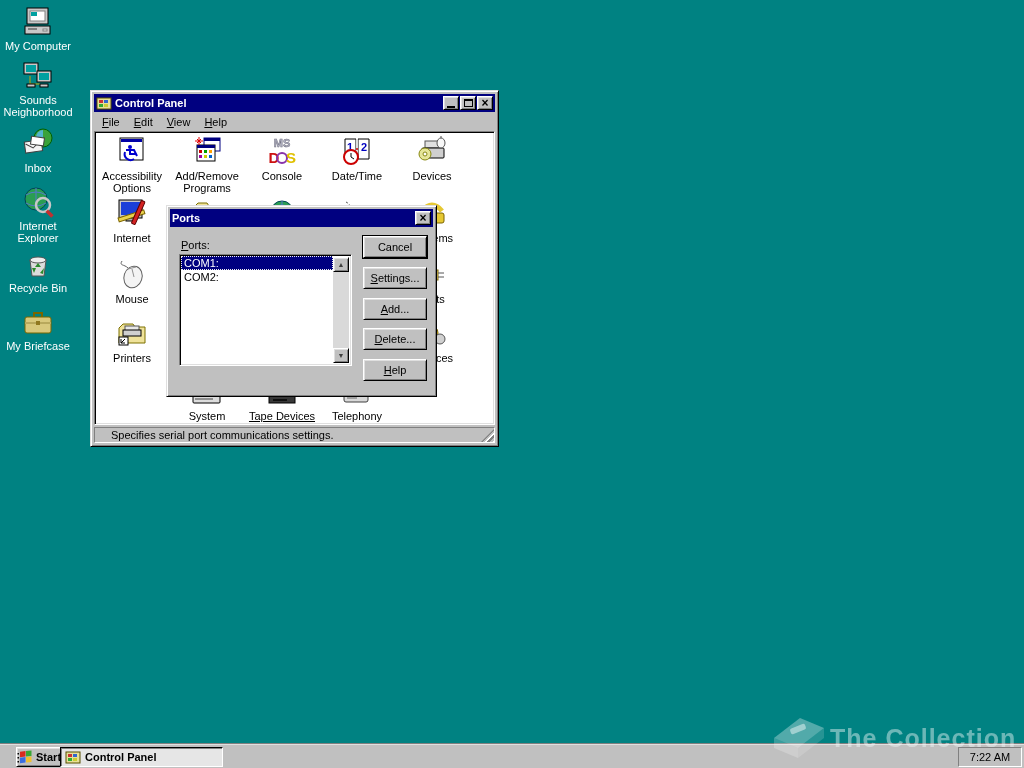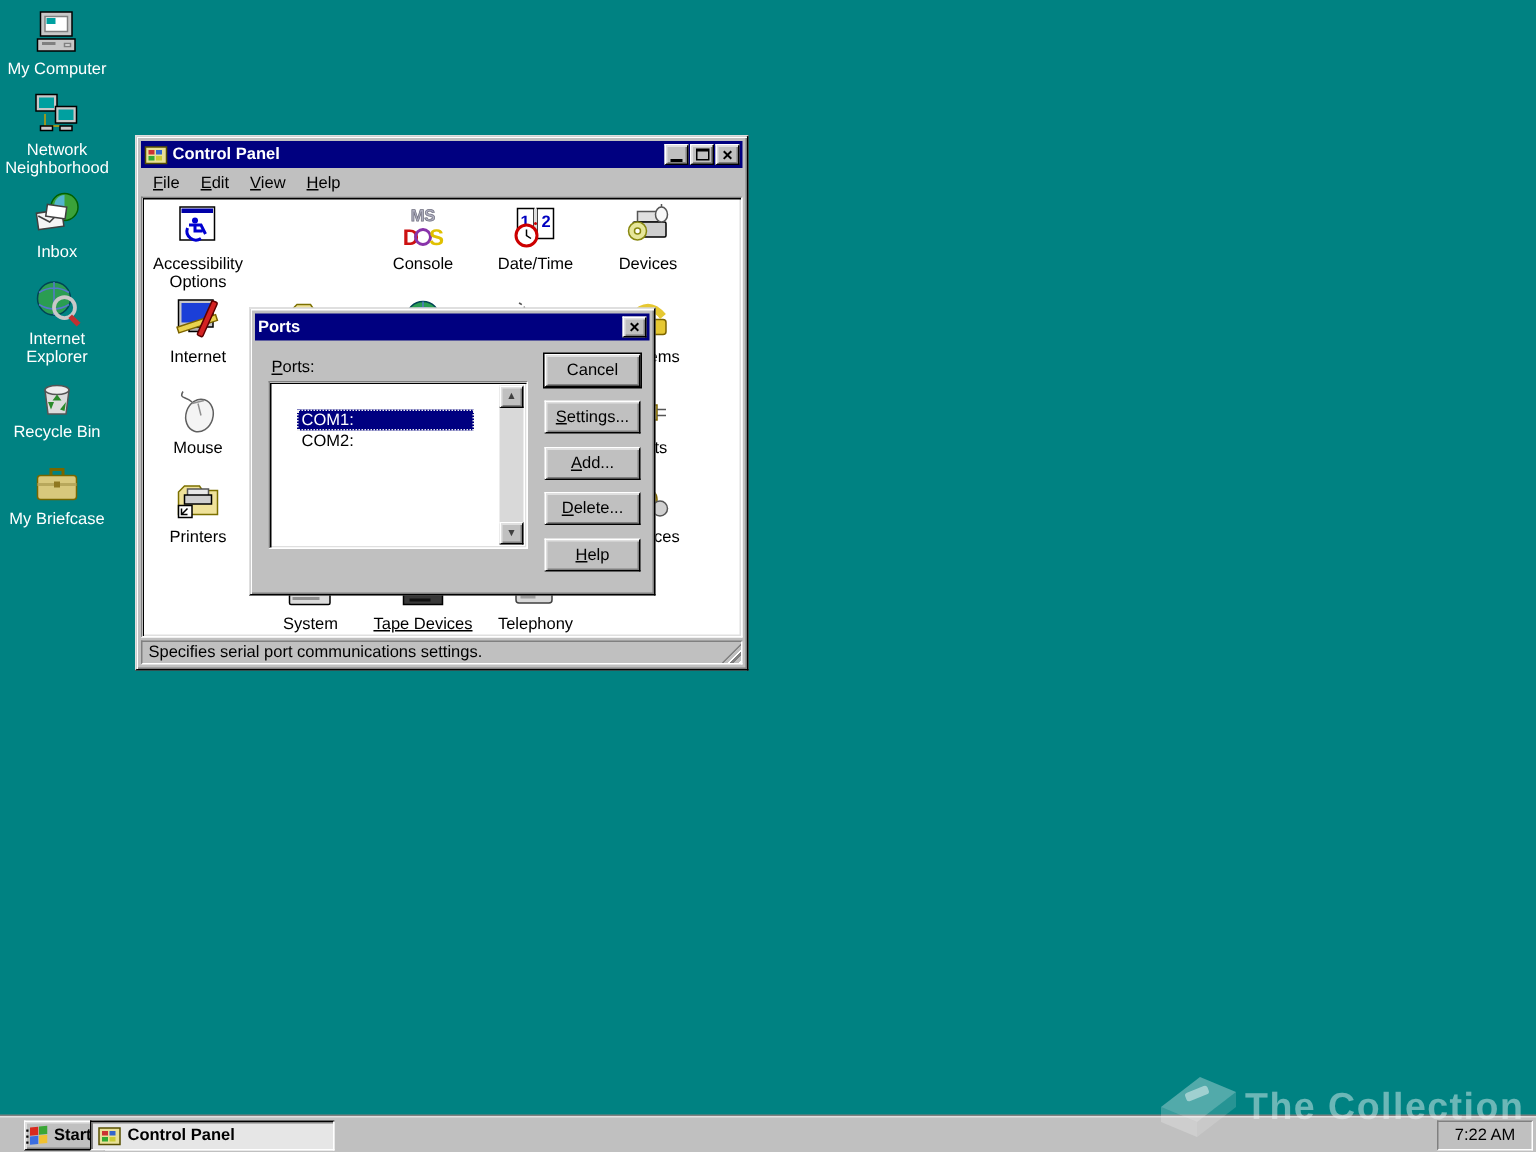--- a/index.html
+++ b/index.html
@@ -36,29 +36,29 @@
 
   #cp-client { flex:1 1 auto; position:relative; overflow:hidden; background:#fff;
                border:1px solid; border-color:#808080 #fff #fff #808080;
                box-shadow: inset 1px 1px 0 #000, inset -1px -1px 0 #dfdfdf; }
   .cp-cell { position:absolute; width:74px; text-align:center; }
   .cp-cell .ic { display:block; width:32px; height:32px; margin:0 auto; }
   .cp-cell .lbl { display:block; margin-top:3px; line-height:12px; color:#000; }
 
   #cp-statusbar { height:16px; margin-top:2px; flex:0 0 auto; position:relative;
                   background:#c0c0c0; border:1px solid; border-color:#808080 #fff #fff #808080;
-                  display:flex; align-items:center; padding-left:4px; }
+                  display:flex; align-items:center; padding-left:16px; }
   #cp-grip { position:absolute; right:0; bottom:0; width:13px; height:13px;
              background:repeating-linear-gradient(135deg, transparent 0 2px, #fff 2px 3px, #808080 3px 5px);
              clip-path:polygon(100% 0, 100% 100%, 0 100%); }
 
   
   #ports-dialog { position:absolute; left:166px; top:205px; width:271px; height:192px; padding:3px; z-index:10; }
   #ports-label { position:absolute; left:14px; top:33px; }
-  #ports-listbox { position:absolute; left:12px; top:48px; width:173px; height:112px; padding:18px;
+  #ports-listbox { position:absolute; left:12px; top:48px; width:173px; height:112px; padding:1px;
                    background:#fff; border:1px solid; border-color:#808080 #fff #fff #808080;
                    box-shadow: inset 1px 1px 0 #000, inset -1px -1px 0 #dfdfdf; }
   .lb-item { height:14px; line-height:14px; padding-left:3px; width:calc(100% - 17px); }
   .lb-item.sel { background:#000080; color:#fff; outline:1px dotted #f0f0f0; outline-offset:-1px; }
   #ports-scrollbar { position:absolute; top:2px; right:2px; bottom:2px; width:16px; background:#d9d9d9; }
   .sb-btn { position:absolute; left:0; width:16px; height:15px; display:flex; align-items:center;
             justify-content:center; font-size:7px; color:#404040; }
   .sb-up { top:0; } .sb-dn { bottom:0; }
   .dlg-btn { position:absolute; left:196px; width:64px; height:22px; }
   .dlg-btn.default { outline:1px solid #000; }
@@ -99,21 +99,21 @@
     <div class="desk-icon" style="top: 60px;">
       <span class="ic"><svg viewBox="0 0 32 32" width="32" height="32">
           <rect x="2" y="3" width="14" height="11" fill="#c8c8c8" stroke="#000"></rect>
           <rect x="4" y="5" width="10" height="7" fill="#00a0a0"></rect>
           <rect x="15" y="11" width="14" height="11" fill="#c8c8c8" stroke="#000"></rect>
           <rect x="17" y="13" width="10" height="7" fill="#00a0a0"></rect>
           <path d="M8 16v8h10" stroke="#c8a000" fill="none"></path>
           <rect x="5" y="24" width="8" height="3" fill="#c8c8c8" stroke="#000"></rect>
           <rect x="18" y="24" width="8" height="3" fill="#c8c8c8" stroke="#000"></rect>
         </svg></span>
-      <span class="lbl">Network Neighborhood</span>
+      <span class="lbl">Sounds Neighborhood</span>
     </div>
     <div class="desk-icon" style="top: 128px;">
       <span class="ic"><svg viewBox="0 0 32 32" width="32" height="32">
           <circle cx="21" cy="10" r="9" fill="#3aa23a" stroke="#006000"></circle>
           <path d="M21 2a7 8 0 0 0 0 16" fill="#58b8e8" opacity=".85"></path>
           <rect x="3" y="13" width="17" height="11" fill="#f4f4f4" stroke="#404040" transform="rotate(-8 11 19)"></rect>
           <path d="M4 15l7 5 8-6" fill="none" stroke="#404040" transform="rotate(-8 11 19)"></path>
           <rect x="9" y="9" width="13" height="8" fill="#fff" stroke="#404040" transform="rotate(8 15 13)"></rect>
         </svg></span>
       <span class="lbl">Inbox</span>
@@ -174,20 +174,36 @@
   </div>
   <div id="cp-client">
       <div class="cp-cell" style="left: 0px; top: 3px;">
         <span class="ic"><svg viewBox="0 0 32 32" width="32" height="32">
             <rect x="4" y="3" width="23" height="22" fill="#fff" stroke="#000"></rect>
             <rect x="5" y="4" width="21" height="3" fill="#0000a8"></rect>
             <circle cx="14" cy="12" r="2" fill="#0000d0"></circle>
             <path d="M10 15h8l3 6M14 14v5h5M9 17a6 6 0 0 0 9 7" stroke="#0000d0" stroke-width="2" fill="none"></path>
           </svg></span>
         <span class="lbl">Accessibility Options</span>
+      </div>
+      <div class="cp-cell" style="left: 75px; top: 3px;">
+        <span class="ic"><svg viewBox="0 0 32 32" width="32" height="32">
+            <rect x="13" y="3" width="16" height="13" fill="#fff" stroke="#000080"></rect>
+            <rect x="13" y="3" width="16" height="3" fill="#000080"></rect>
+            <rect x="6" y="10" width="18" height="16" fill="#fff" stroke="#000"></rect>
+            <rect x="6" y="10" width="18" height="3" fill="#000080"></rect>
+            <rect x="8" y="15" width="3" height="3" fill="#cc0000"></rect>
+            <rect x="13" y="15" width="3" height="3" fill="#00a000"></rect>
+            <rect x="18" y="15" width="3" height="3" fill="#ffa000"></rect>
+            <rect x="8" y="20" width="3" height="3" fill="#a000a0"></rect>
+            <rect x="13" y="20" width="3" height="3" fill="#cccc00"></rect>
+            <rect x="18" y="20" width="3" height="3" fill="#0060cc"></rect>
+            <path d="M6 4l4 4M10 4L6 8M4 6h8M8 2v8" stroke="#e00000"></path>
+          </svg></span>
+        <span class="lbl">Add/Remove Programs</span>
       </div>
       <div class="cp-cell" style="left: 150px; top: 3px;">
         <span class="ic"><svg viewBox="0 0 32 32" width="32" height="32">
             <text x="16" y="12" font-size="11" font-weight="bold" fill="#b0b0c0" stroke="#707080" stroke-width=".5" text-anchor="middle">MS</text>
             <text x="8" y="28" font-size="15" font-weight="bold" fill="#cc1111" text-anchor="middle">D</text>
             <circle cx="16" cy="23" r="5" fill="none" stroke="#8833aa" stroke-width="2"></circle>
             <text x="25" y="28" font-size="15" font-weight="bold" fill="#e0c000" text-anchor="middle">S</text>
           </svg></span>
         <span class="lbl">Console</span>
       </div>

